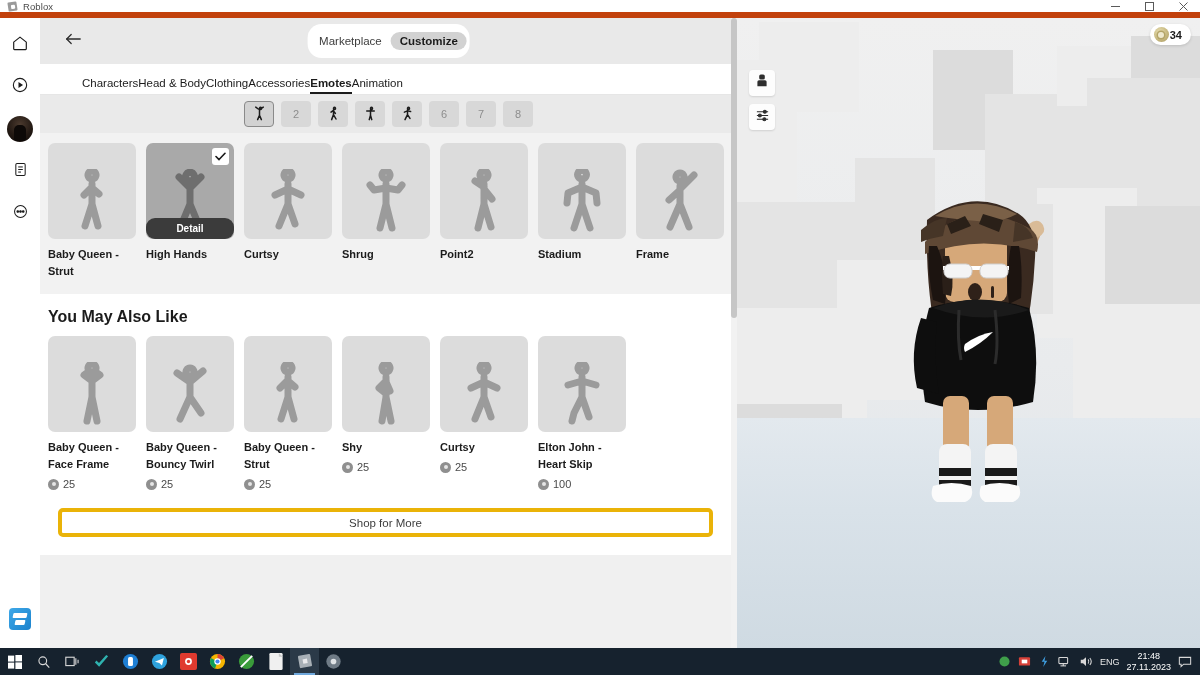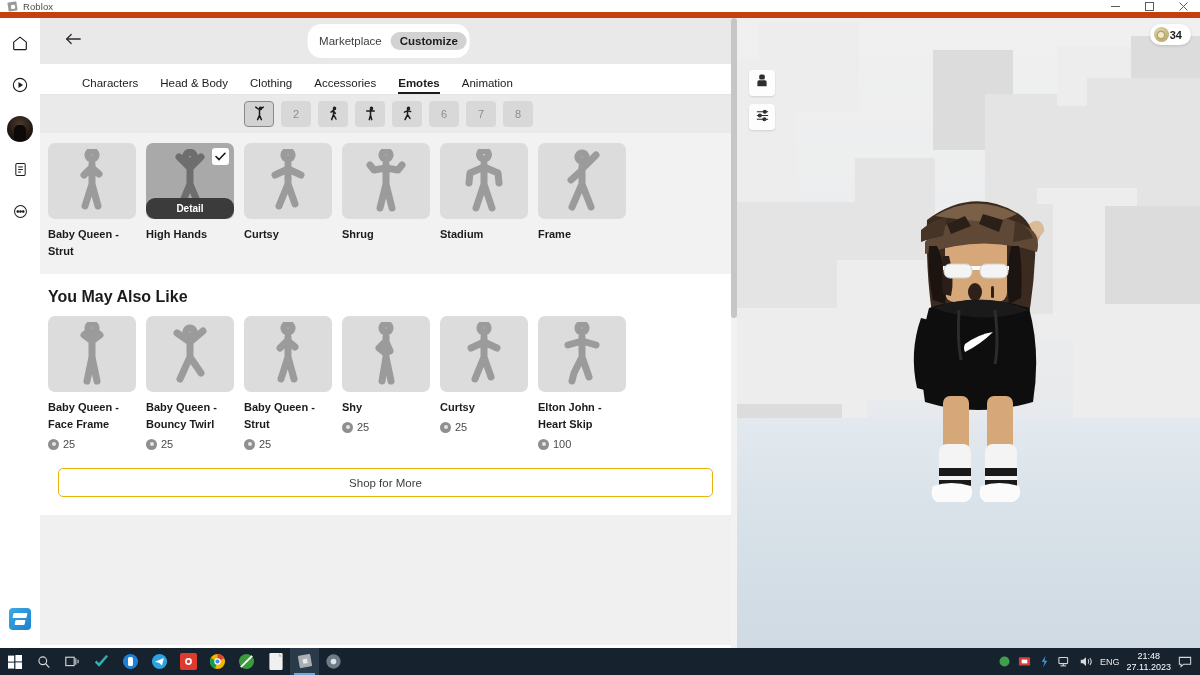--- a/index.html
+++ b/index.html
@@ -91,21 +91,21 @@
   }
   .seg-item {
     font-size: 11.5px; padding: 0 9px; height: 18px; line-height: 18px;
     border-radius: 11px; color: #3d3d3d; white-space: nowrap;
   }
   .seg-item.active { background: #d2d2d2; color: #1b1b1b; font-weight: bold; }
 
   
   .tabs {
     height: 31px; background: #ffffff; display: flex; align-items: flex-end;
-    padding-left: 42px; gap: 22px; border-bottom: 1px solid #e6e6e6;
+    padding-left: 42px; border-bottom: 1px solid #e6e6e6;
   }
   .tab {
     font-size: 11.5px; color: #1b1b1b; padding-bottom: 5px;
     position: relative; white-space: nowrap;
   }
   .tab.active { font-weight: bold; }
   .tab.active::after {
     content: ""; position: absolute; left: 0; right: 0; bottom: 0;
     height: 2px; background: #1b1b1b;
   }
@@ -123,21 +123,21 @@
   .slot.selected { border: 1.5px solid #8a8a8a; background: #d2d2d2; }
   .slot svg { display: block; }
 
   
   .equipped {
     background: #f2f2f2; padding: 10px 12px 14px 8px;
   }
   .grid { display: flex; gap: 10px; }
   .card { width: 88px; }
   .thumb {
-    width: 88px; height: 76px; background: #dcdcdc; border-radius: 7px;
+    width: 88px; height: 96px; background: #dcdcdc; border-radius: 7px;
     position: relative; overflow: hidden;
     display: flex; align-items: flex-end; justify-content: center;
   }
   .thumb.sel { background: #a9a9a9; }
   .thumb svg { display: block; }
   .check {
     position: absolute; top: 5px; right: 5px; width: 17px; height: 17px;
     background: #ffffff; border-radius: 3px;
     display: flex; align-items: center; justify-content: center;
   }
@@ -159,21 +159,21 @@
   .coin {
     width: 11px; height: 11px; border-radius: 50%;
     background: #8f8f8f; display: flex; align-items: center; justify-content: center;
   }
   .coin::after {
     content: ""; width: 4px; height: 4px; border-radius: 50%; background: #e6e6e6;
   }
   .price span { font-size: 11px; color: #4a4a4a; }
 
   .shop-btn {
-    margin: 18px 12px 0 10px; height: 29px; border: 1px solid #eab308;
+    margin: 18px 12px 0 10px; height: 29px; border: 4px solid #eab308;
     border-radius: 5px; background: #ffffff;
     display: flex; align-items: center; justify-content: center;
   }
   .shop-btn span { font-size: 11.5px; color: #3d3d3d; }
 
   .panel-fill { background: #f0f0f0; height: 130px; margin-top: 18px; }
 
   
   .scrollbar {
     position: absolute; left: 731px; top: 18px; width: 6px; height: 630px;
@@ -406,20 +406,28 @@
             </div>
             <div class="card-label">Curtsy</div>
           </div>
           <div class="card">
             <div class="thumb">
               <svg width="62" height="70" viewBox="0 0 62 70" stroke="#9b9b9b" stroke-width="7" fill="none" stroke-linecap="round" stroke-linejoin="round">
                 <path d="M31 10 a4 4 0 1 1 .01 0 M31 15 v20 M31 19 l-12 2 l-4 -5 M31 19 l12 2 l4 -5 M31 35 l-6 24 M31 35 l6 24"></path>
               </svg>
             </div>
             <div class="card-label">Shrug</div>
+          </div>
+          <div class="card">
+            <div class="thumb">
+              <svg width="62" height="70" viewBox="0 0 62 70" stroke="#9b9b9b" stroke-width="7" fill="none" stroke-linecap="round" stroke-linejoin="round">
+                <path d="M31 10 a4 4 0 1 1 .01 0 M31 15 v20 M31 18 l-9 -6 M31 20 l8 10 M31 35 l-6 24 M31 35 l7 23"></path>
+              </svg>
+            </div>
+            <div class="card-label">Point2</div>
           </div>
           <div class="card">
             <div class="thumb">
               <svg width="62" height="70" viewBox="0 0 62 70" stroke="#9b9b9b" stroke-width="7" fill="none" stroke-linecap="round" stroke-linejoin="round">
                 <path d="M31 10 a4.4 4.4 0 1 1 .01 0 M31 15 v20 M31 18 l-14 6 l-1 10 M31 18 l14 6 l1 10 M31 35 l-8 24 M31 35 l8 24"></path>
               </svg>
             </div>
             <div class="card-label">Stadium</div>
           </div>
           <div class="card">

